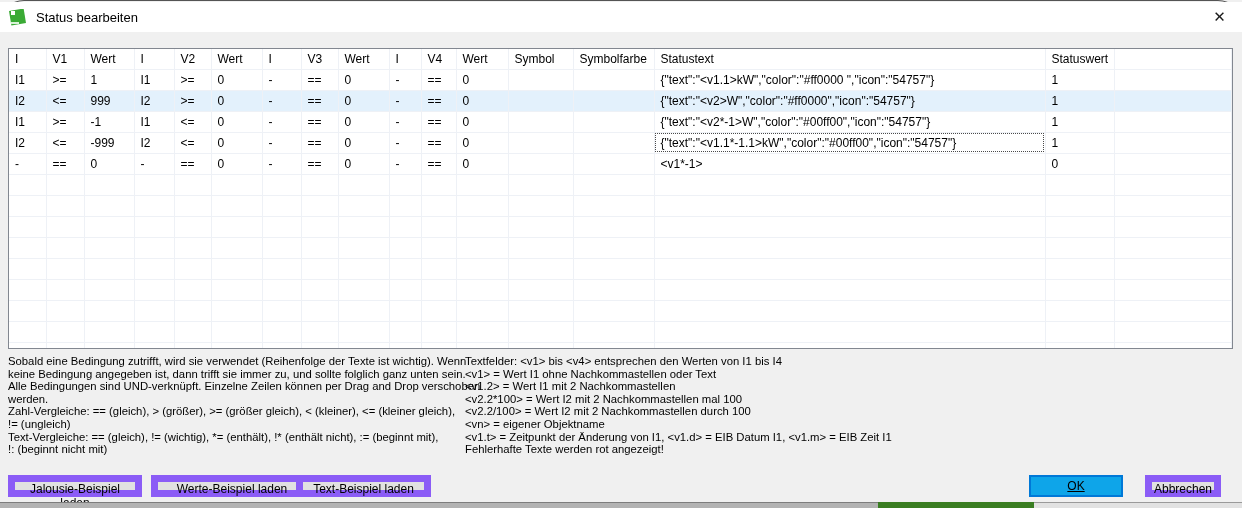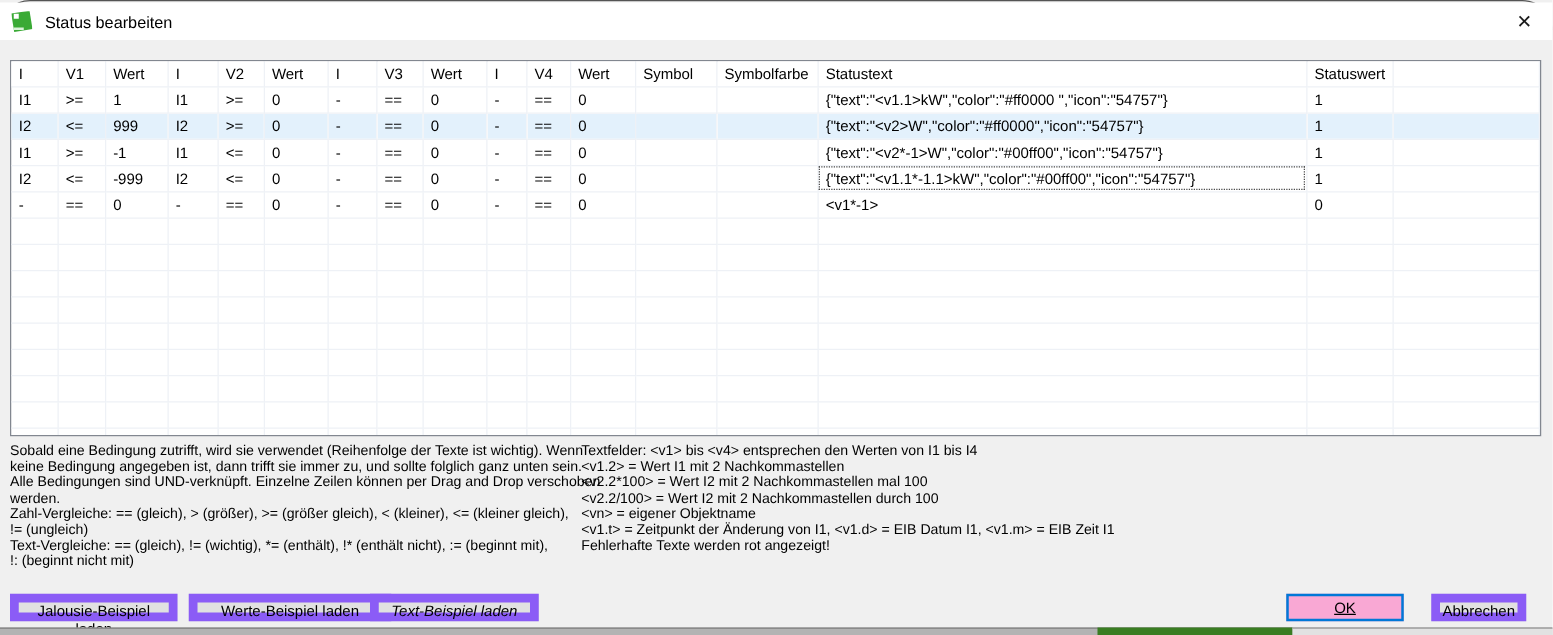--- a/index.html
+++ b/index.html
@@ -35,22 +35,22 @@
   
   .notes { position:absolute; top:354px; font-size:11.3px; line-height:12.6px; color:#000; white-space:nowrap; }
   .notes-left  { left:8px;  width:452px; }
   .notes-right { left:465px; width:720px; }
 
   
   .btn { position:absolute; top:474px; height:22px; background:#e1e1e1; border:7px solid #8b5cf6;
          font-family:inherit; font-size:12px; color:#000; cursor:pointer; }
   .btn-jalousie { left:8px;   width:134px; }
   .btn-werte    { left:151px; width:162px; }
-  .btn-text     { left:296px; width:135px;font-style:italic; }
-  .btn-ok       { left:1029px; width:94px; background:#f9a8d4; border:2px solid #0078d7;text-decoration:underline; }
+  .btn-text     { left:296px; width:135px; }
+  .btn-ok       { left:1029px; width:94px; background:#0ea5e9; border:2px solid #0078d7;text-decoration:underline; }
   .btn-cancel   { left:1145px; width:76px; }
 
   
   .bottom-strip { position:absolute; left:0; bottom:0; width:100%; height:6px; background:#b3b3b3; border-top:1px solid #7d7d7d; }
   .strip-green { position:absolute; left:878px; bottom:0; width:156px; height:6px; background:#3a7d22; }
   .strip-light { position:absolute; left:1034px; bottom:0; width:208px; height:6px; background:#e2e2e2; border-top:1px solid #9a9a9a; }
 </style>
 </head>
 <body>
 
@@ -385,20 +385,21 @@
       <div>keine Bedingung angegeben ist, dann trifft sie immer zu, und sollte folglich ganz unten sein.</div>
       <div>Alle Bedingungen sind UND-verknüpft. Einzelne Zeilen können per Drag and Drop verschoben</div>
       <div>werden.</div>
       <div>Zahl-Vergleiche: == (gleich), &gt; (größer), &gt;= (größer gleich), &lt; (kleiner), &lt;= (kleiner gleich),</div>
       <div>!= (ungleich)</div>
       <div>Text-Vergleiche: == (gleich), != (wichtig), *= (enthält), !* (enthält nicht), := (beginnt mit),</div>
       <div>!: (beginnt nicht mit)</div>
     </div>
   <div class="notes notes-right" id="notes-right">
       <div>Textfelder: &lt;v1&gt; bis &lt;v4&gt; entsprechen den Werten von I1 bis I4</div>
+      <div>&lt;v1&gt; = Wert I1 ohne Nachkommastellen oder Text</div>
       <div>&lt;v1.2&gt; = Wert I1 mit 2 Nachkommastellen</div>
       <div>&lt;v2.2*100&gt; = Wert I2 mit 2 Nachkommastellen mal 100</div>
       <div>&lt;v2.2/100&gt; = Wert I2 mit 2 Nachkommastellen durch 100</div>
       <div>&lt;vn&gt; = eigener Objektname</div>
       <div>&lt;v1.t&gt; = Zeitpunkt der Änderung von I1, &lt;v1.d&gt; = EIB Datum I1, &lt;v1.m&gt; = EIB Zeit I1</div>
       <div>Fehlerhafte Texte werden rot angezeigt!</div>
     </div>
 
   <button class="btn btn-jalousie">Jalousie-Beispiel laden</button>
   <button class="btn btn-werte">Werte-Beispiel laden</button>

